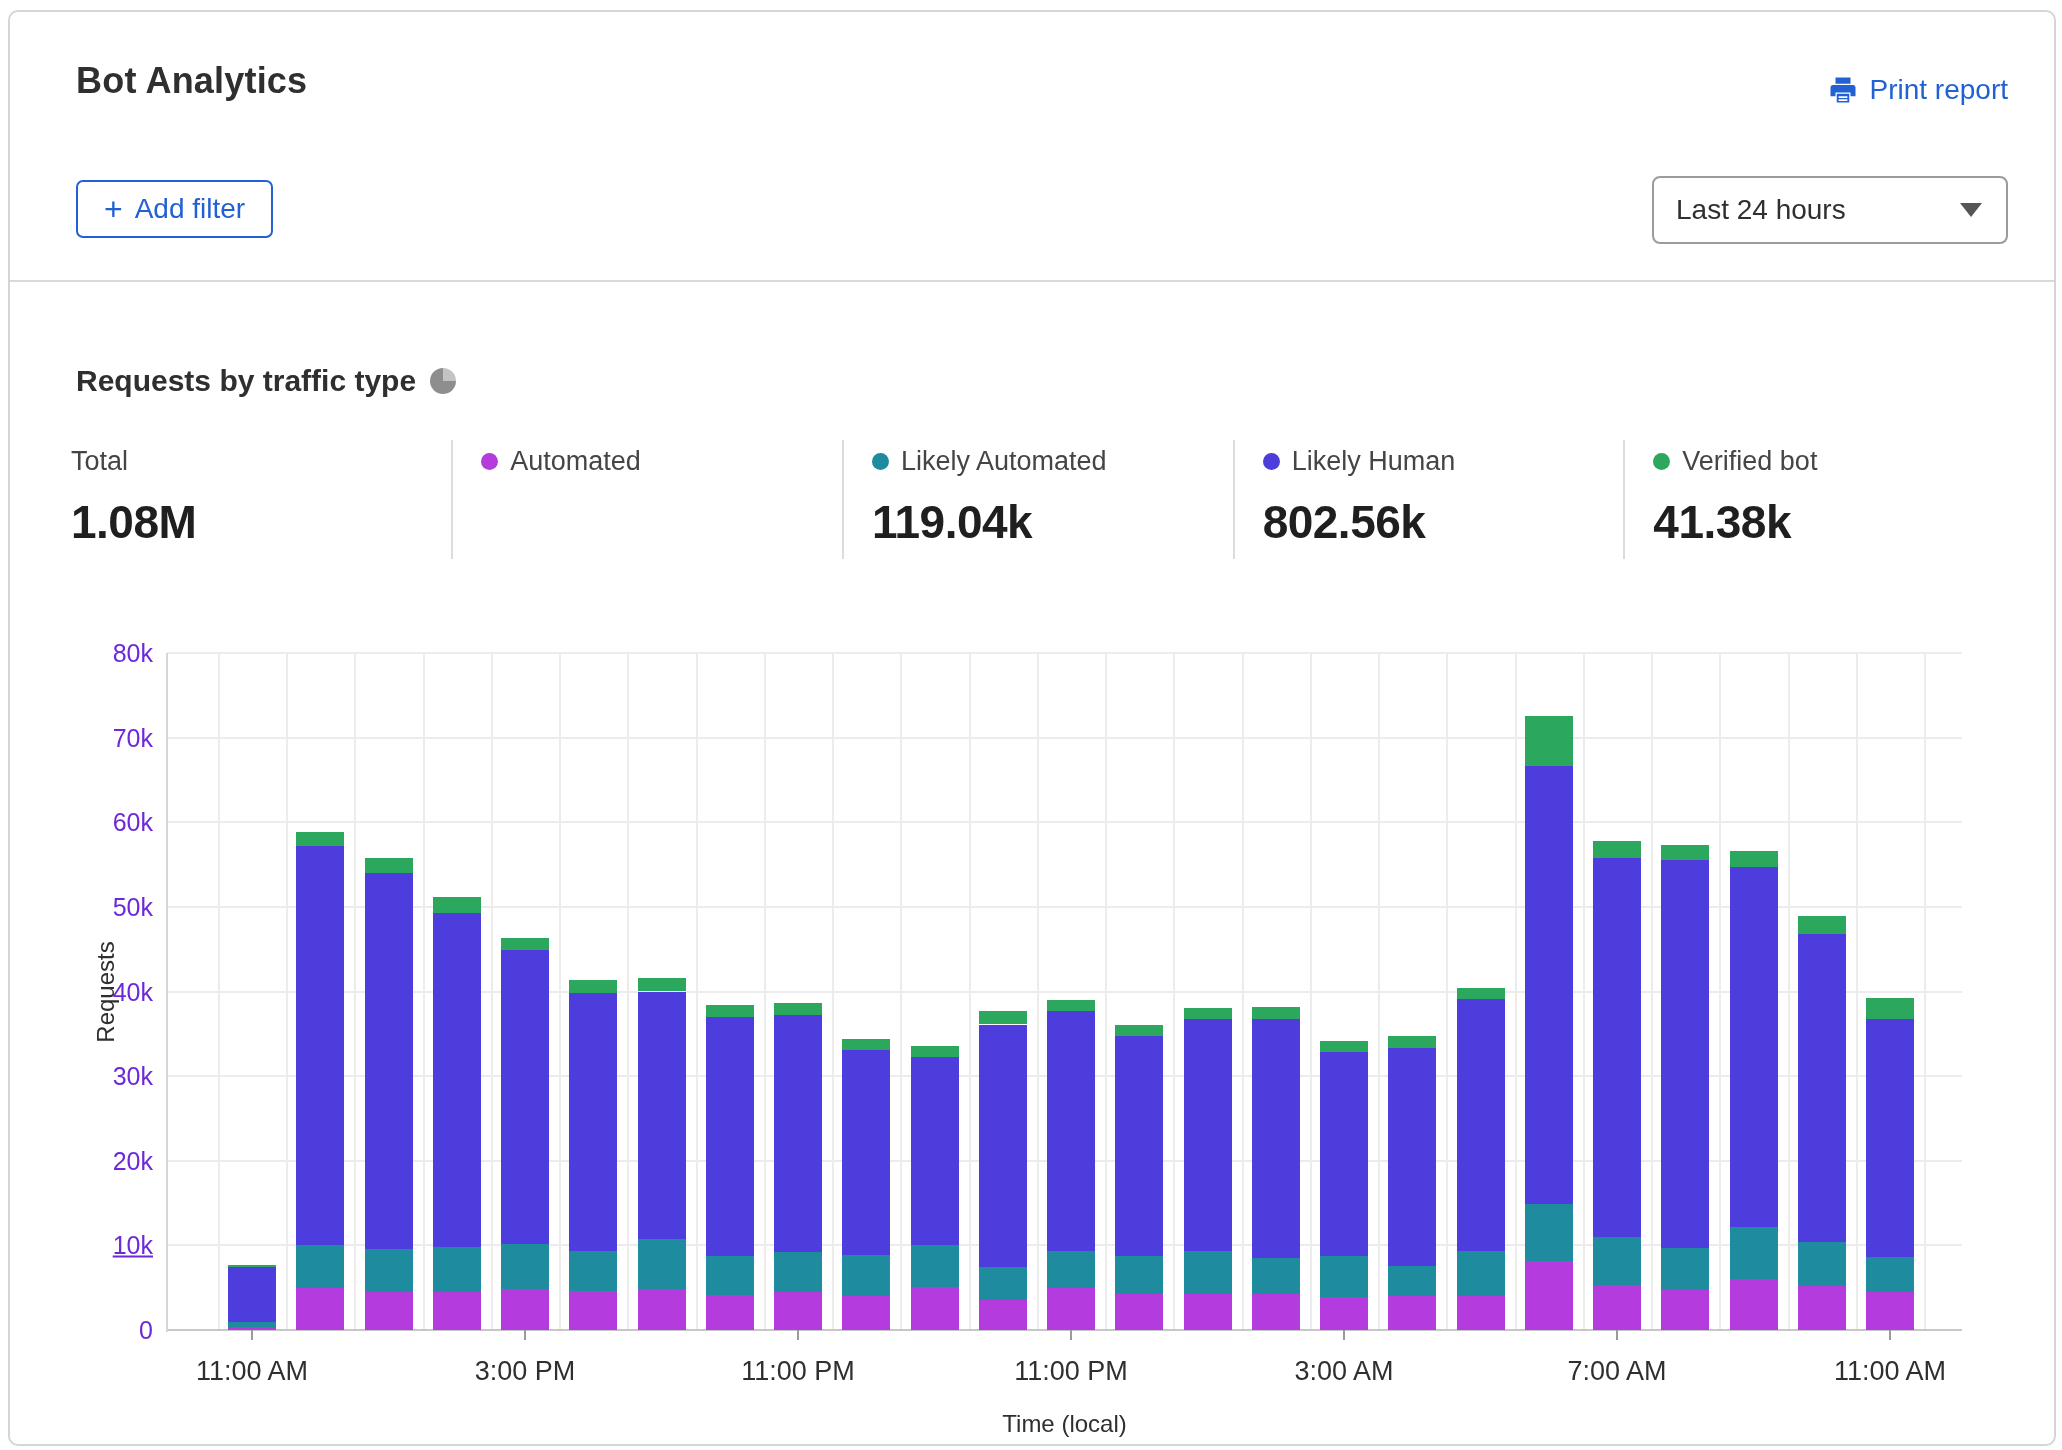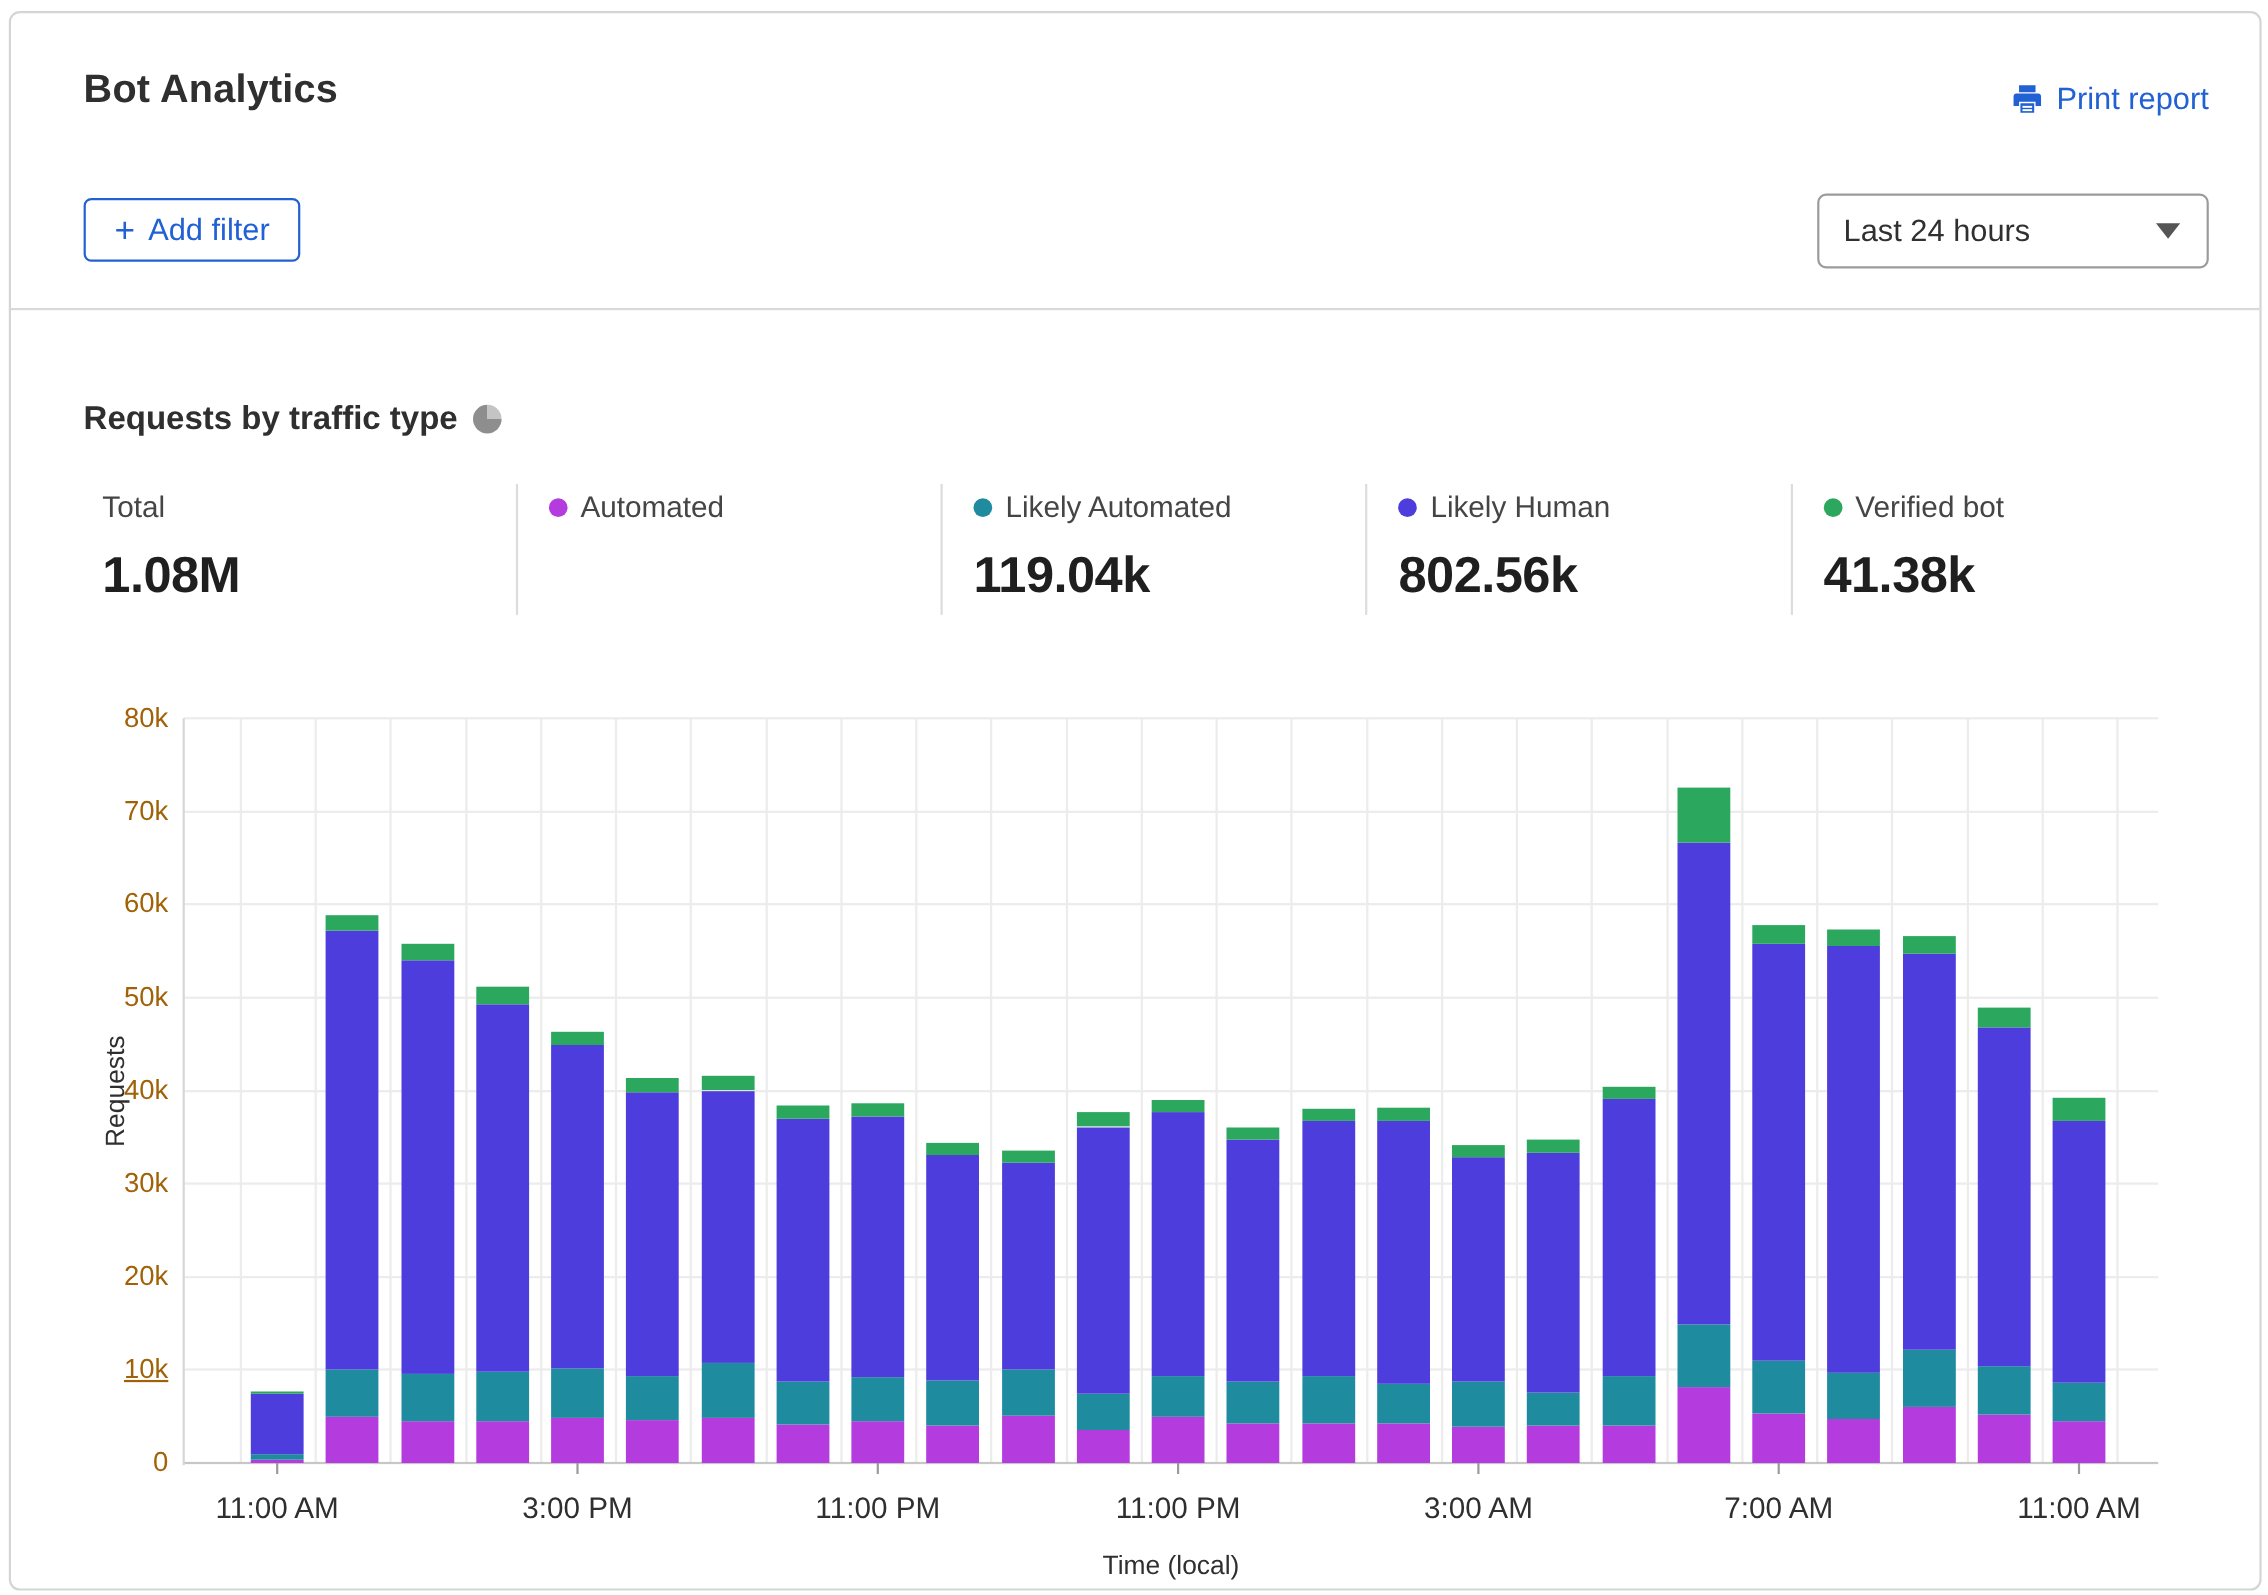--- a/index.html
+++ b/index.html
@@ -18,35 +18,35 @@
                 background:#fff;display:flex;align-items:center;justify-content:space-between;padding:0 24px 0 22px;
                 font-size:28px;color:#303030;cursor:pointer;}
   .caret{width:0;height:0;border-left:11px solid transparent;border-right:11px solid transparent;border-top:14px solid #555;}
   .hdr-divider{position:absolute;left:0;top:268px;width:100%;height:0;border-top:2px solid #d9d9d9;}
   
   .section-title{position:absolute;left:66px;top:352px;display:flex;align-items:center;gap:14px;
                  font-size:30px;font-weight:700;color:#2f2f2f;}
   .pie-icon{width:26px;height:26px;border-radius:50%;
             background:conic-gradient(#c4c4c4 0 88deg,#8e8e8e 92deg 360deg);}
   
-  .stats{position:absolute;left:75px;top:428px;right:40px;display:flex;align-items:stretch;justify-content:center;}
+  .stats{position:absolute;left:53px;top:428px;right:40px;display:flex;align-items:stretch;}
   .stat{box-sizing:border-box;width:398px;padding:6px 0 10px 28px;}
   .stat:first-child{padding-left:8px;width:396px;}
   .stat + .stat{border-left:2px solid #dcdcdc;}
   .stat-label{display:flex;align-items:center;gap:12px;font-size:27px;color:#454545;}
   .stat-dot{width:17px;height:17px;border-radius:50%;flex:0 0 auto;}
   .stat-value{margin-top:18px;font-size:46px;font-weight:700;color:#1f1f1f;letter-spacing:-.5px;}
   
   #chart{position:absolute;left:0;top:590px;width:2044px;height:840px;}
   .hgrid,.vgrid{position:absolute;background:#ececec;}
   .hgrid{height:2px;}
   .hgrid.zero{background:#c7c7c7;}
   .vgrid{width:2px;}
   .yaxis-line{position:absolute;width:2px;background:#d6d6d6;}
-  .ylab{position:absolute;font-size:25px;color:#a16207;text-align:right;width:60px;transform:translateY(-50%);}
+  .ylab{position:absolute;font-size:25px;color:#6d28d9;text-align:right;width:60px;transform:translateY(-50%);}
   .xlab{position:absolute;font-size:27px;color:#2f2f2f;transform:translateX(-50%);white-space:nowrap;}
   .xtick{position:absolute;width:2px;height:10px;background:#9a9a9a;}
   .bar-seg{position:absolute;}
   .axis-title-y{position:absolute;font-size:24px;color:#2f2f2f;transform:translate(-50%,-50%) rotate(-90deg);white-space:nowrap;}
   .axis-title-x{position:absolute;font-size:24px;color:#2f2f2f;transform:translateX(-50%);white-space:nowrap;}
 </style>
 </head>
 <body>
 
 <div id="stage">

